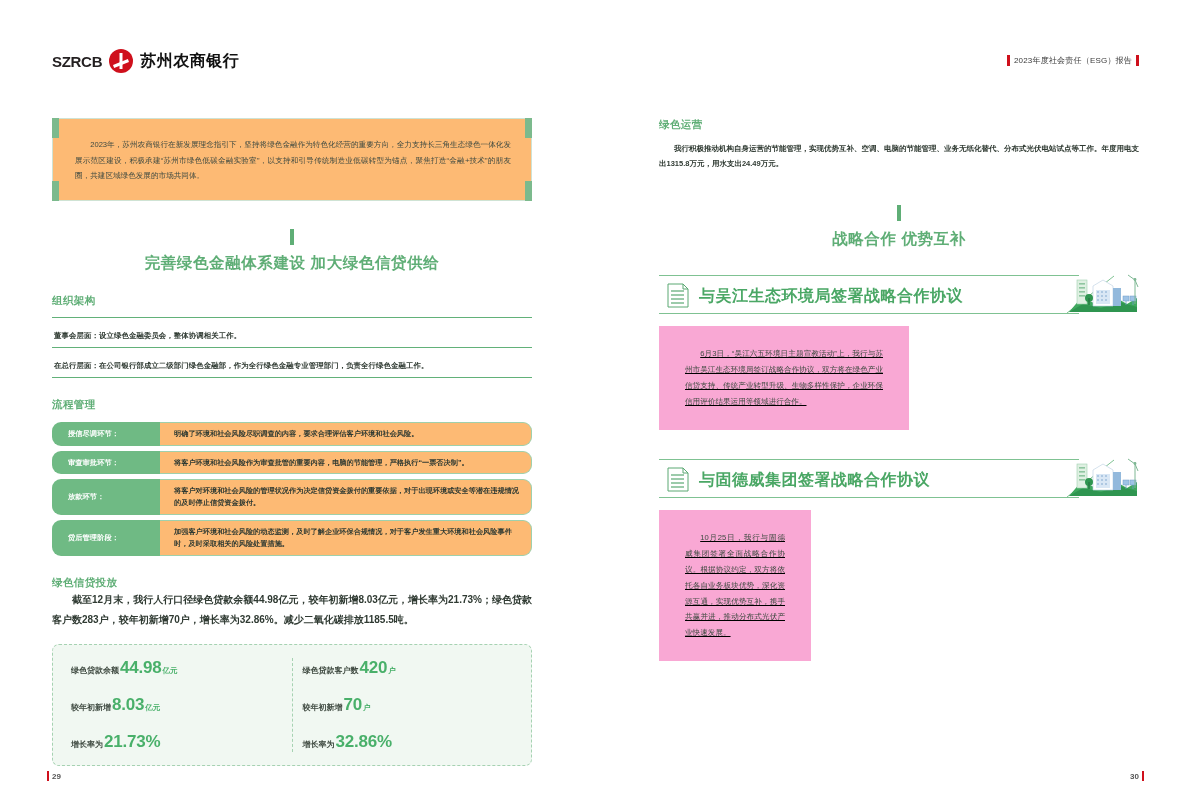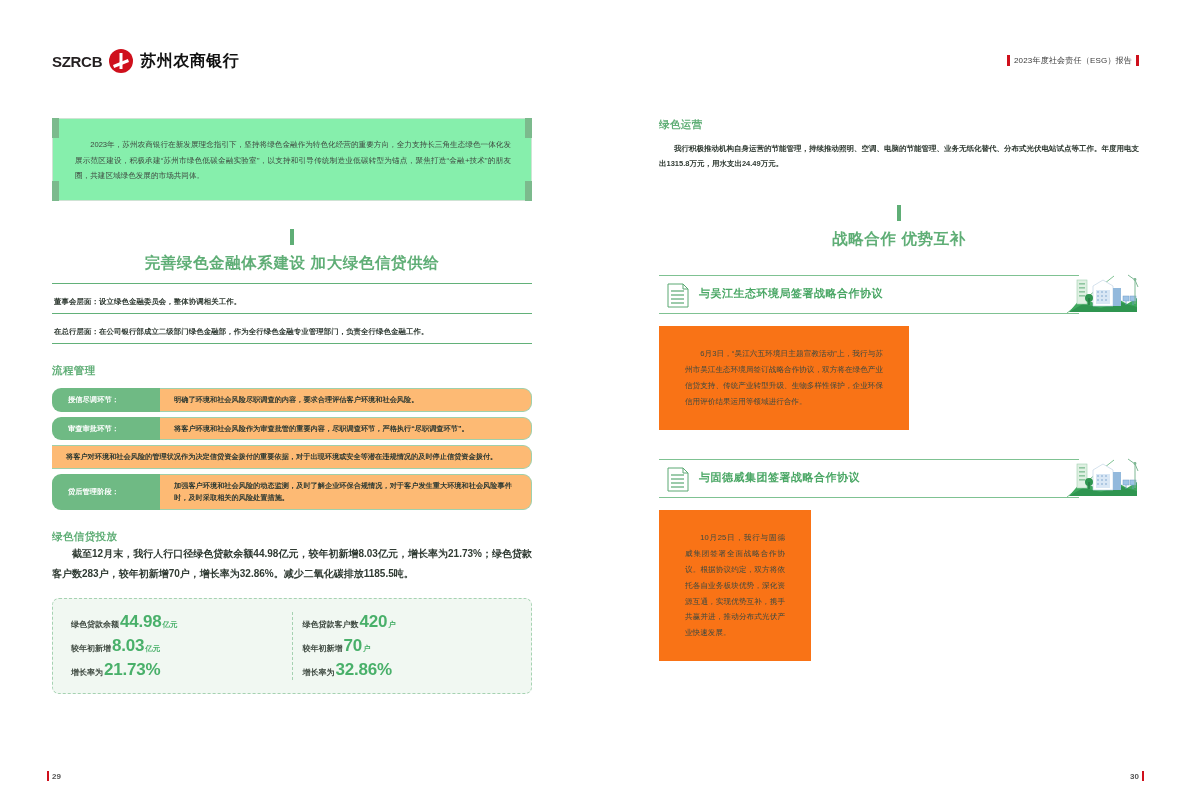--- a/index.html
+++ b/index.html
@@ -28,21 +28,21 @@
   .header-right { position: absolute; right: 52px; top: 47px; display: flex; align-items: center; gap: 4px; }
   .hr-bar { width: 3px; height: 11px; background: #cf101c; display: inline-block; }
   .hr-text { font-size: 8px; color: #3a3a3a; letter-spacing: 0.2px; white-space: nowrap; }
 
   
   .col-left  { position: absolute; left: 52px;  top: 118px; width: 480px; }
   .col-right { position: absolute; left: 659px; top: 118px; width: 480px; }
 
   
   .intro-box {
-    position: relative; border: 1px solid #cfe3d4; background: #86efac;
+    position: relative; border: 1px solid #cfe3d4; background: #fdba74;
     padding: 18px 20px 16px 22px;
   }
   .intro-box .corner { position: absolute; width: 7px; height: 20px; background: #7cba8d; }
   .intro-box .c-tl { left: -1px; top: -1px; }
   .intro-box .c-tr { right: -1px; top: -1px; }
   .intro-box .c-bl { left: -1px; bottom: -1px; }
   .intro-box .c-br { right: -1px; bottom: -1px; }
   .intro-text { font-size: 7.6px; line-height: 2.05; color: #3f4a41; text-align: justify; text-indent: 2em; }
 
   
@@ -74,47 +74,47 @@
   .proc-body-text { font-size: 7.2px; font-weight: bold; color: #2f3a32; line-height: 1.65; }
 
   
   .body-para { font-size: 10px; font-weight: bold; line-height: 2.0; color: #2f3a32; text-indent: 2em; text-align: justify; }
 
   
   .stats-box {
     margin-top: 14px; background: #f1f8f2; border: 1px dashed #a6d2b2; border-radius: 7px;
     display: flex; align-items: stretch; padding: 13px 8px;
   }
-  .stat-cell { flex: 1; display: flex; flex-direction: column; justify-content: flex-start; gap: 4px; padding: 0 10px; }
+  .stat-cell { flex: 1; display: flex; flex-direction: column; justify-content: flex-start; gap: 17px; padding: 0 10px; }
   .stat-cell + .stat-cell { border-left: 1px dashed #a6d2b2; }
   .stat-line { display: flex; align-items: baseline; gap: 1px; color: #3f4a41; }
   .stat-lbl { font-size: 8px; font-weight: bold; color: #3f4a41; }
   .stat-big { font-size: 17px; font-weight: bold; color: #49b06a; letter-spacing: -0.2px; }
   .stat-unit { font-size: 7.5px; font-weight: bold; color: #49b06a; }
   .stat-cell.center { align-items: flex-start; padding-left: 22px; }
   .stat-cell.center .stat-lbl { font-size: 8.2px; color: #3f4a41; }
   .stat-cell.center .stat-big { font-size: 18px; }
 
   
   .op-para { font-size: 7.5px; font-weight: bold; line-height: 2.0; color: #2f3a32; text-indent: 2em; margin-top: 9px; text-align: justify; }
 
   .coop-card { margin-top: 24px; }
   .card-head { position: relative; height: 42px; }
   .card-head .hline-top { position: absolute; left: 0; top: 1px; width: 420px; height: 1px; background: #7fc292; }
   .card-head .hline-bot { position: absolute; left: 0; bottom: 2px; width: 420px; height: 1px; background: #7fc292; }
   .card-head .diag { position: absolute; left: 408px; bottom: 2px; width: 48px; height: 39px; }
   .doc-icon { position: absolute; left: 8px; top: 9px; width: 22px; height: 25px; }
   .card-title {
-    position: absolute; left: 40px; top: 12px; font-size: 11px; font-weight: bold;
+    position: absolute; left: 40px; top: 12px; font-size: 16px; font-weight: bold;
     color: #4aa765; letter-spacing: 0.5px;
   }
   .scene { position: absolute; right: 0; bottom: 2px; width: 72px; height: 40px; }
 
   .card-body {
-    margin-top: 10px; background: #f97316; padding: 20px 26px 20px 26px;
+    margin-top: 10px; background: #f9a8d4; padding: 20px 26px 20px 26px; text-decoration: underline;
   }
   .card-body.wide { width: 250px; }
   .card-body.narrow { width: 152px; }
   .card-body-text { font-size: 7.6px; line-height: 2.1; color: #3f4a41; text-indent: 2em; text-align: justify; }
 
   
   .footer-left { position: absolute; left: 47px; bottom: 28px; display: flex; align-items: center; gap: 3px; }
   .footer-right { position: absolute; right: 47px; bottom: 28px; display: flex; align-items: center; gap: 3px; margin-left: 28px; }
   .fbar { width: 2px; height: 10px; background: #cf101c; }
   .fnum { font-size: 8px; color: #555; font-weight: bold; }
@@ -145,44 +145,46 @@
       <span class="corner c-bl"></span>
       <span class="corner c-br"></span>
       <p class="intro-text">2023年，苏州农商银行在新发展理念指引下，坚持将绿色金融作为特色化经营的重要方向，全力支持长三角生态绿色一体化发展示范区建设，积极承建“苏州市绿色低碳金融实验室”，以支持和引导传统制造业低碳转型为锚点，聚焦打造“金融+技术”的朋友圈，共建区域绿色发展的市场共同体。</p>
     </div>
 
     <div class="major-head">
       <span class="major-bar"></span>
       <span class="major-title">完善绿色金融体系建设 加大绿色信贷供给</span>
     </div>
 
+    <div class="sub-head">组织架构</div>
     <div class="org-list">
       <div class="org-row">
         <span class="org-row-text">董事会层面：设立绿色金融委员会，整体协调相关工作。</span>
       </div>
       <div class="org-row">
         <span class="org-row-text">在总行层面：在公司银行部成立二级部门绿色金融部，作为全行绿色金融专业管理部门，负责全行绿色金融工作。</span>
       </div>
     </div>
 
     <div class="sub-head">流程管理</div>
     <div class="proc-list">
       <div class="proc-row">
         <div class="proc-label">授信尽调环节：</div>
         <div class="proc-body">
           <span class="proc-body-text">明确了环境和社会风险尽职调查的内容，要求合理评估客户环境和社会风险。</span>
         </div>
       </div>
       <div class="proc-row">
         <div class="proc-label">审查审批环节：</div>
         <div class="proc-body">
-          <span class="proc-body-text">将客户环境和社会风险作为审查批管的重要内容，尽职调查环节，严格执行“尽职调查环节”。</span>
+          <span class="proc-body-text">将客户环境和社会风险作为审查批管的重要内容，电脑的节能管理，严格执行“一票否决制”。</span>
         </div>
       </div>
       <div class="proc-row">
+        <div class="proc-label">放款环节：</div>
         <div class="proc-body">
           <span class="proc-body-text">将客户对环境和社会风险的管理状况作为决定信贷资金拨付的重要依据，对于出现环境或安全等潜在违规情况的及时停止信贷资金拨付。</span>
         </div>
       </div>
       <div class="proc-row">
         <div class="proc-label">贷后管理阶段：</div>
         <div class="proc-body">
           <span class="proc-body-text">加强客户环境和社会风险的动态监测，及时了解企业环保合规情况，对于客户发生重大环境和社会风险事件时，及时采取相关的风险处置措施。</span>
         </div>
       </div>
@@ -223,21 +225,21 @@
           <span class="stat-lbl">增长率为</span>
           <span class="stat-big">32.86%</span>
         </div>
       </div>
     </div>
   </div>
 
   <div class="col-right">
 
     <div class="sub-head" style="margin-top:0;">绿色运营</div>
-    <p class="op-para">我行积极推动机构自身运营的节能管理，持续推动照明、空调、电脑的节能管理、业务无纸化替代、分布式光伏电站试点等工作。年度用电支出1315.8万元，用水支出24.49万元。</p>
+    <p class="op-para">我行积极推动机构自身运营的节能管理，实现优势互补、空调、电脑的节能管理、业务无纸化替代、分布式光伏电站试点等工作。年度用电支出1315.8万元，用水支出24.49万元。</p>
 
     <div class="major-head" style="margin-top:34px;">
       <span class="major-bar"></span>
       <span class="major-title">战略合作 优势互补</span>
     </div>
 
     <div class="coop-card">
       <div class="card-head">
         <span class="hline-top"></span>
         <span class="hline-bot"></span>

